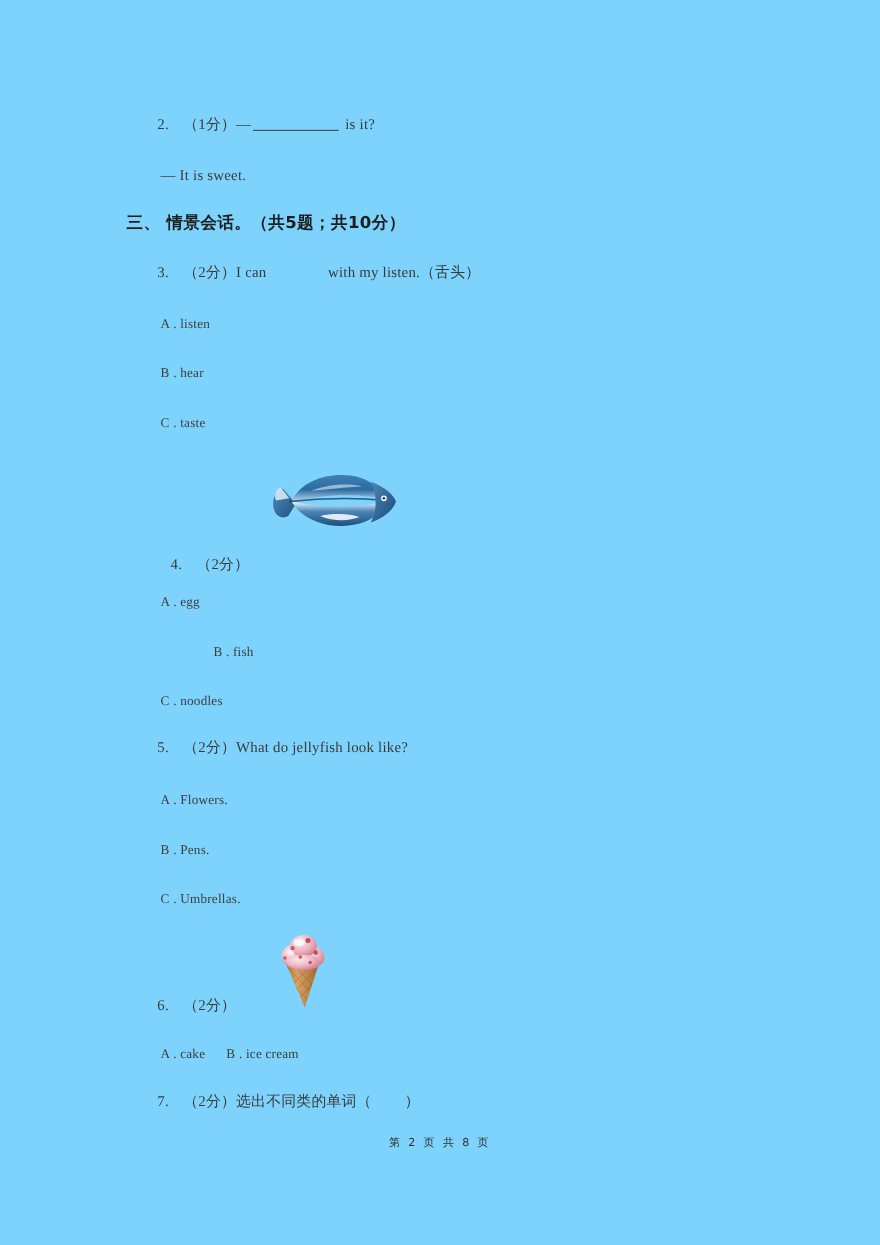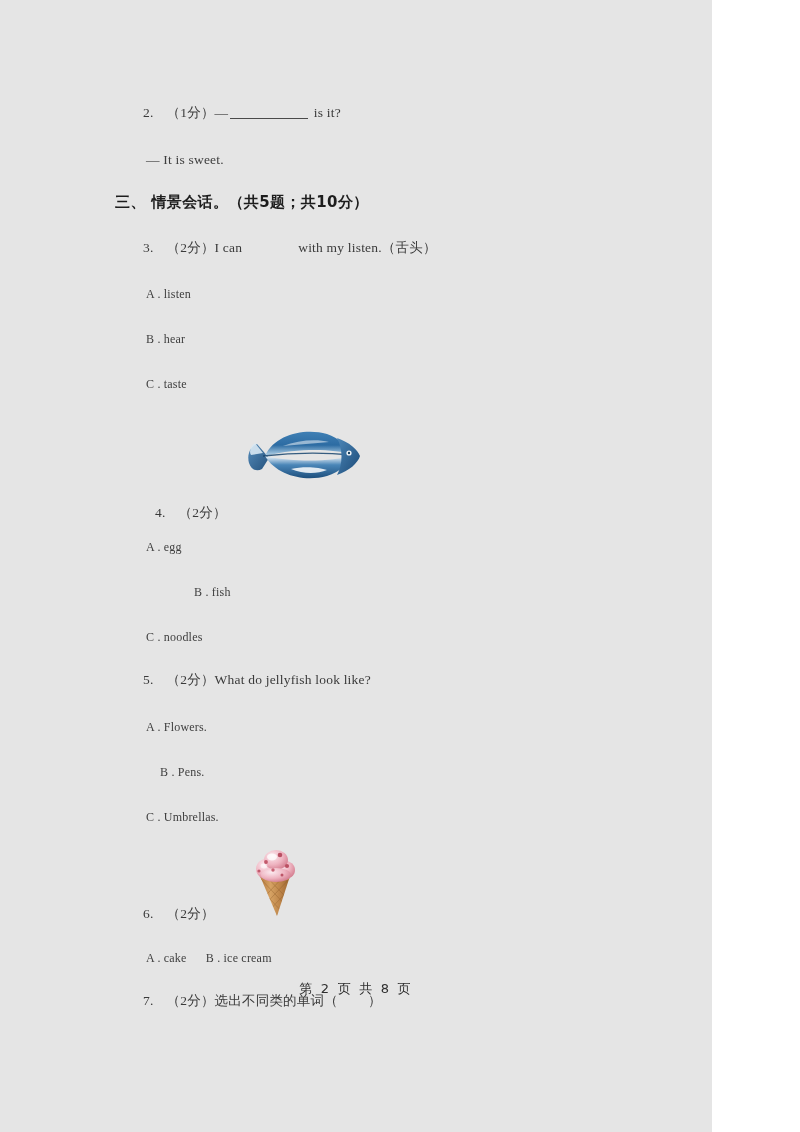--- a/index.html
+++ b/index.html
@@ -13,23 +13,23 @@
     height: 1132px;
     position: relative;
     font-family: "Liberation Serif", "DejaVu Serif", serif;
     color: #3b3b3b;
     overflow: hidden;
   }
 
   .page {
     position: absolute;
     inset: 0;
-    width: 712px;
+    width: 800px;
     height: 1132px;
-    background: #e5e5e5;
+    background: #7dd3fc;
   }
 
   
   .line {
     position: absolute;
     white-space: pre;
     line-height: 1;
   }
 
   
@@ -86,23 +86,23 @@
   }
 
   
   .bracket-gap { display: inline-block; width: 30px; }
 
   
   .footer {
     position: absolute;
     left: 0;
     right: 0;
-    top: 980px;
+    top: 1032px;
     text-align: center;
-    font-size: 13px;
+    font-size: 10px;
     color: #2f2f2f;
     letter-spacing: 2.2px;
     font-family: "DejaVu Sans", "Liberation Sans", sans-serif;
   }
 
   
   .figure {
     position: absolute;
   }
   .fig-fish  { left: 243px; top: 420px; width: 120px; height: 70px; }
@@ -167,21 +167,21 @@
 
   <div class="line q-stem" style="top:506px;margin-left:12px;"><span class="num">4.</span><span style="display:inline-block;width:13px;"></span><span class="score">（2分）</span></div>
 
   <div class="line q-opt" style="top:541px;">A . egg</div>
   <div class="line q-opt" style="top:586px;margin-left:48px;">B . fish</div>
   <div class="line q-opt" style="top:631px;">C . noodles</div>
 
   <div class="line q-stem" style="top:673px;"><span class="num">5.</span><span style="display:inline-block;width:13px;"></span><span class="score">（2分）</span><span>What do jellyfish look like?</span></div>
 
   <div class="line q-opt" style="top:721px;">A . Flowers.</div>
-  <div class="line q-opt" style="top:766px;margin-left:14px;">B . Pens.</div>
+  <div class="line q-opt" style="top:766px;">B . Pens.</div>
   <div class="line q-opt" style="top:811px;">C . Umbrellas.</div>
 
   <div class="figure fig-cone">
     <svg viewBox="0 0 58 72" xmlns="http://www.w3.org/2000/svg">
       <defs>
         <linearGradient id="coneG" x1="0" y1="0" x2="1" y2="0">
           <stop offset="0%" stop-color="#b5793f"></stop>
           <stop offset="35%" stop-color="#d6a263"></stop>
           <stop offset="70%" stop-color="#bb8246"></stop>
           <stop offset="100%" stop-color="#9a6531"></stop>

